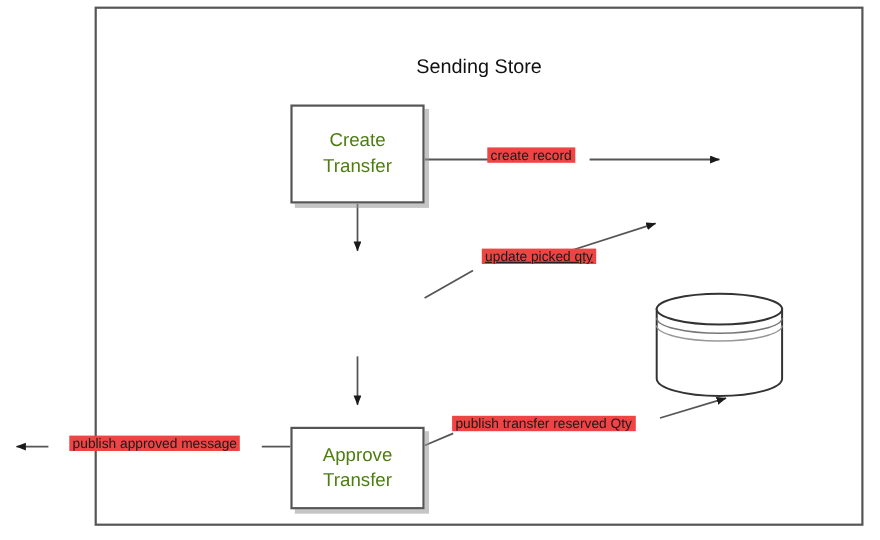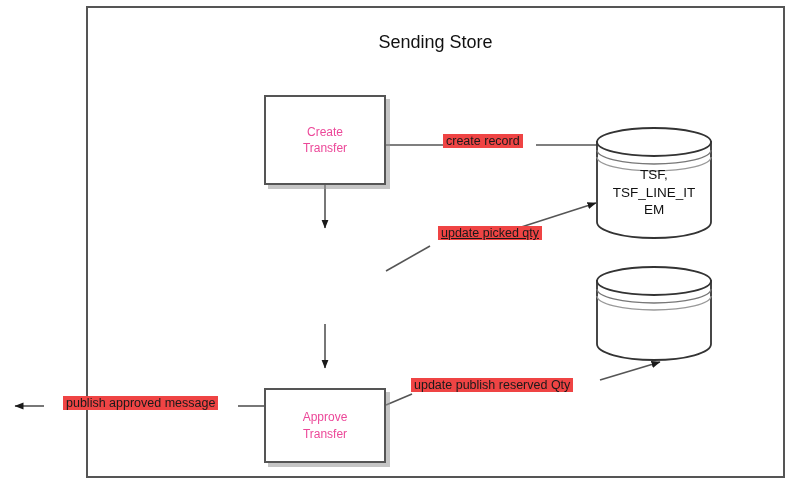--- a/index.html
+++ b/index.html
@@ -15,32 +15,32 @@
     position:absolute;left:86px;top:6px;width:699px;height:472px;
     border:2px solid #555;background:#fff;box-sizing:border-box;
   }
   .title-band{
     position:absolute;left:0;top:0;width:100%;height:32px;
     border-bottom:2px solid #555;box-sizing:border-box;
     display:flex;align-items:center;justify-content:center;
   }
   .title-band .t{font-size:19px;color:#111;letter-spacing:.2px;}
   .subtitle{
-    position:absolute;left:0;top:16px;width:100%;height:36px;
+    position:absolute;left:0;top:34px;width:100%;height:36px;
     display:flex;align-items:center;justify-content:center;
   }
   .subtitle .t{font-size:18px;color:#111;}
 
   
   .pbox{
     position:absolute;background:#fff;border:2px solid #555;
     box-sizing:border-box;box-shadow:4px 4px 0 0 rgba(150,150,150,.55);
     display:flex;align-items:center;justify-content:center;text-align:center;
   }
-  .pbox .t{font-size:12px;line-height:1.35;color:#ec4899;}
+  .pbox .t{font-size:17px;line-height:1.35;color:#4d7c0f;}
 
   #box-create  {left:264px;top:95px;width:122px;height:90px;}
   #box-picking {left:264px;top:232px;width:122px;height:92px;}
   #box-approve {left:264px;top:372px;width:122px;height:75px;margin-top:16px;}
 
   
   .cyl{position:absolute;}
   .cyl svg{position:absolute;left:0;top:0;overflow:visible;}
   .cyl .lbl{
     position:absolute;left:0;width:100%;text-align:center;
@@ -110,41 +110,28 @@
   </div>
 
 
   <div class="pbox" id="box-approve">
     <span class="t">
       <span>Approve</span><br>
       <span>Transfer</span>
     </span>
   </div>
 
-  <div class="cyl" id="cyl-tsf">
-    <svg width="118" height="112">
-      <path d="M2,16 L2,96 A57,16 0 0 0 116,96 L116,16 Z" fill="#fff" stroke="#333" stroke-width="1.8"></path>
-      <ellipse cx="59" cy="16" rx="57" ry="14" fill="#fff" stroke="#333" stroke-width="1.8"></ellipse>
-      <path d="M2,24 A57,14 0 0 0 116,24" fill="none" stroke="#777" stroke-width="1.3"></path>
-      <path d="M2,31 A57,14 0 0 0 116,31" fill="none" stroke="#999" stroke-width="1.3"></path>
-    </svg>
-    <div class="lbl">
-      <span>TSF,</span><br>
-      <span>TSF_LINE_IT</span><br>
-      <span>EM</span>
-    </div>
-  </div>
 
   <div class="cyl" id="cyl-stock">
     <svg width="118" height="95">
       <path d="M2,16 L2,79 A57,16 0 0 0 116,79 L116,16 Z" fill="#fff" stroke="#333" stroke-width="1.8"></path>
       <ellipse cx="59" cy="16" rx="57" ry="14" fill="#fff" stroke="#333" stroke-width="1.8"></ellipse>
       <path d="M2,24 A57,14 0 0 0 116,24" fill="none" stroke="#777" stroke-width="1.3"></path>
       <path d="M2,31 A57,14 0 0 0 116,31" fill="none" stroke="#999" stroke-width="1.3"></path>
     </svg>
   </div>
 
   <span class="elabel" id="lbl-create-record">create record</span>
   <span class="elabel" id="lbl-update-picked">update picked qty</span>
-  <span class="elabel" id="lbl-update-reserved">update publish reserved Qty</span>
+  <span class="elabel" id="lbl-update-reserved">publish transfer reserved Qty</span>
   <span class="elabel" id="lbl-publish">publish approved message</span>
 
 </div>
 
 </body></html>

